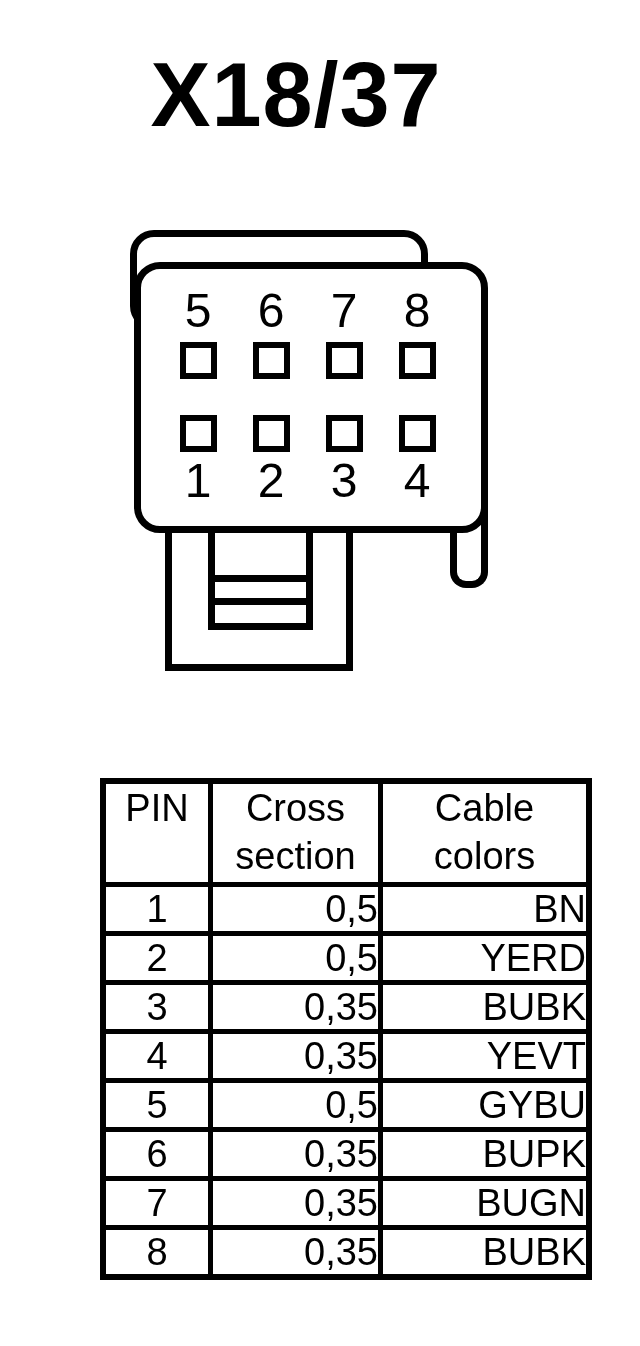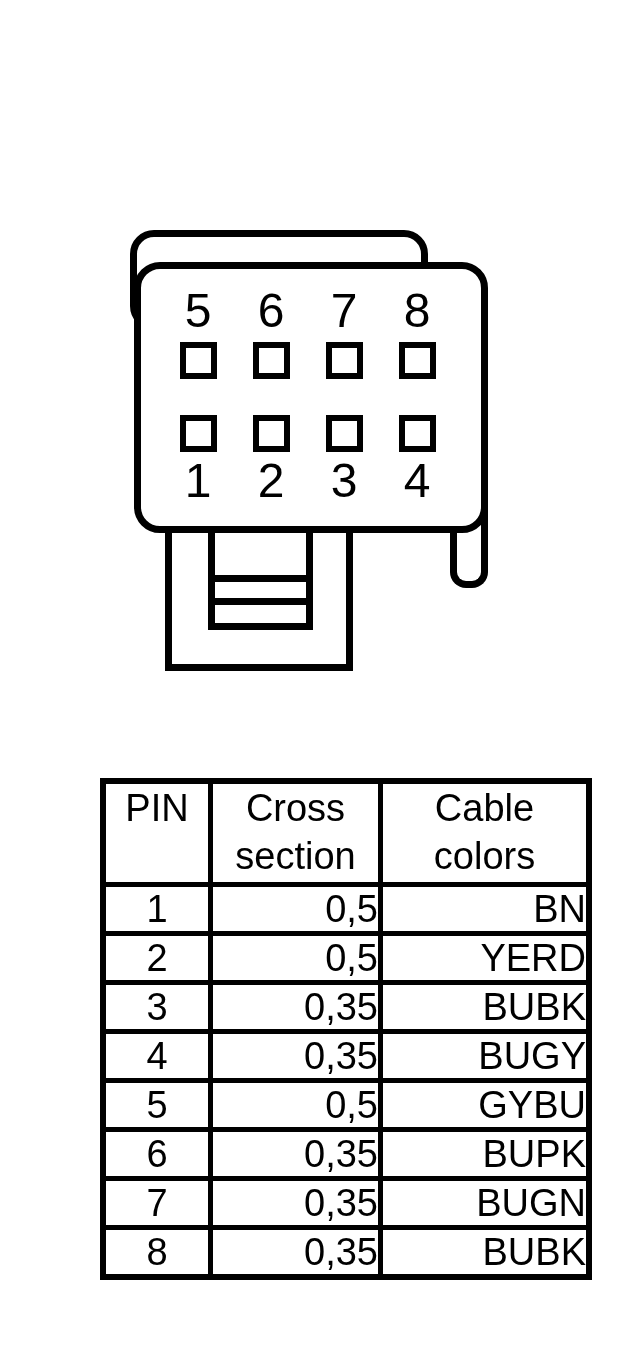--- a/index.html
+++ b/index.html
@@ -77,20 +77,21 @@
   .col-color{width:203px;}
   td.cell-pin{text-align:center;}
   td.cell-cross{text-align:right;padding-left:12px;}
   td.cell-color{text-align:right;padding-left:10px;}
 </style>
 </head>
 <body>
 
 <div class="canvas">
 
+  <div class="title">X18/37</div>
 
   <div class="connector">
     <div class="back-shell"></div>
     <div class="latch-body"></div>
     <div class="latch-inner"></div>
     <div class="latch-bar b1"></div>
     <div class="latch-bar b2"></div>
     <div class="side-tab"></div>
     <div class="front-shell"></div>
 
@@ -137,21 +138,21 @@
         <td class="cell-color">YERD</td>
       </tr>
       <tr>
         <td class="cell-pin">3</td>
         <td class="cell-cross">0,35</td>
         <td class="cell-color">BUBK</td>
       </tr>
       <tr>
         <td class="cell-pin">4</td>
         <td class="cell-cross">0,35</td>
-        <td class="cell-color">BUGY</td>
+        <td class="cell-color">YEVT</td>
       </tr>
       <tr>
         <td class="cell-pin">5</td>
         <td class="cell-cross">0,5</td>
         <td class="cell-color">GYBU</td>
       </tr>
       <tr>
         <td class="cell-pin">6</td>
         <td class="cell-cross">0,35</td>
         <td class="cell-color">BUPK</td>

